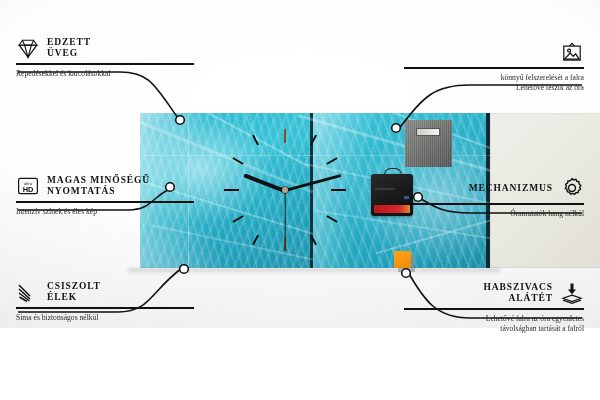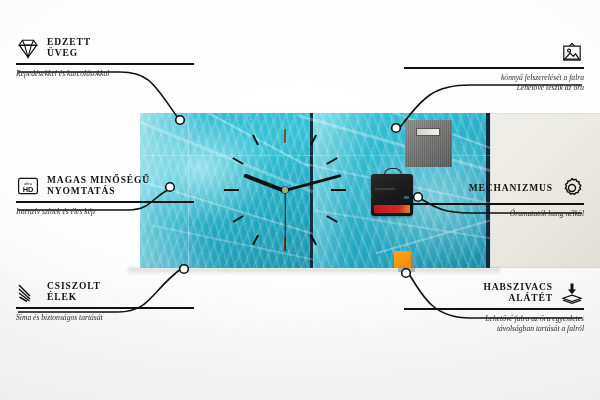--- a/index.html
+++ b/index.html
@@ -2,21 +2,21 @@
 <html><head>
 <meta charset="utf-8">
 <style>
   html,body{margin:0;padding:0;}
   body{
     width:600px;height:400px;overflow:hidden;
     font-family:"Liberation Serif", serif;
     background:#ffffff;
   }
   #stage{
-    position:relative;width:600px;height:400px;
+    position:relative;width:600px;height:328px;
     background:
       radial-gradient(120% 90% at 50% 30%, #ffffff 0%, #fdfdfd 45%, #f3f3f3 72%, #e9e9ea 100%);
   }
   
   #product{position:absolute;left:140px;top:113px;width:350px;height:158px;}
   .panel{position:absolute;top:0;height:155px;}
   #front-panel{
     left:0;width:173px;
     background:
       linear-gradient(118deg, rgba(255,255,255,.55) 0%, rgba(255,255,255,0) 28%),
@@ -89,21 +89,21 @@
     filter:blur(1.5px);
   }
   
   .callout{position:absolute;}
   .co-head{display:flex;align-items:center;gap:7px;}
   .co-title{
     font-size:9.5px;letter-spacing:.9px;line-height:11px;
     color:#121212;text-transform:uppercase;font-weight:700;
   }
   .co-rule{height:1.5px;background:#111;margin:3px 0 4px 0;}
-  .co-desc{font-size:7.6px;line-height:10.5px;color:#2a2a2a;font-style:italic;}
+  .co-desc{font-size:7.6px;line-height:10.5px;color:#2a2a2a;}
   .left .co-head{justify-content:flex-start;}
   .left .co-title{text-align:left;}
   .left .co-desc{text-align:left;}
   .right .co-head{justify-content:flex-end;flex-direction:row;}
   .right .co-title{text-align:right;}
   .right .co-desc{text-align:right;}
   .ico{width:24px;height:24px;flex:0 0 24px;}
   .ico svg{display:block;width:24px;height:24px;}
   #wires{position:absolute;left:0;top:0;width:600px;height:400px;pointer-events:none;}
 </style>
@@ -241,21 +241,21 @@
           <path d="M3 13 L13.5 21"></path>
           <path d="M3.5 17 L11 21.5"></path>
         </svg>
       </span>
       <div>
         <div class="co-title">CSISZOLT</div>
         <div class="co-title">ÉLEK</div>
       </div>
     </div>
     <div class="co-rule"></div>
-    <div class="co-desc">Sima és biztonságos tartását</div>
+    <div class="co-desc">Sima és biztonságos nélkül</div>
   </div>
 
   <div class="callout right" style="left:404px;top:40px;width:180px;">
     <div class="co-head">
       <span class="ico">
         <svg viewBox="0 0 24 24" fill="none" stroke="#111" stroke-width="1.2">
           <path d="M9.4 6.1 12 3.3l2.6 2.8"></path>
           <rect x="3.8" y="6.1" width="16.4" height="14"></rect>
           <circle cx="9.1" cy="10.6" r="1.5"></circle>
           <path d="M4.6 19.2 10.2 13l3 3.4 2.4-2.6 3.6 5.4z"></path>

